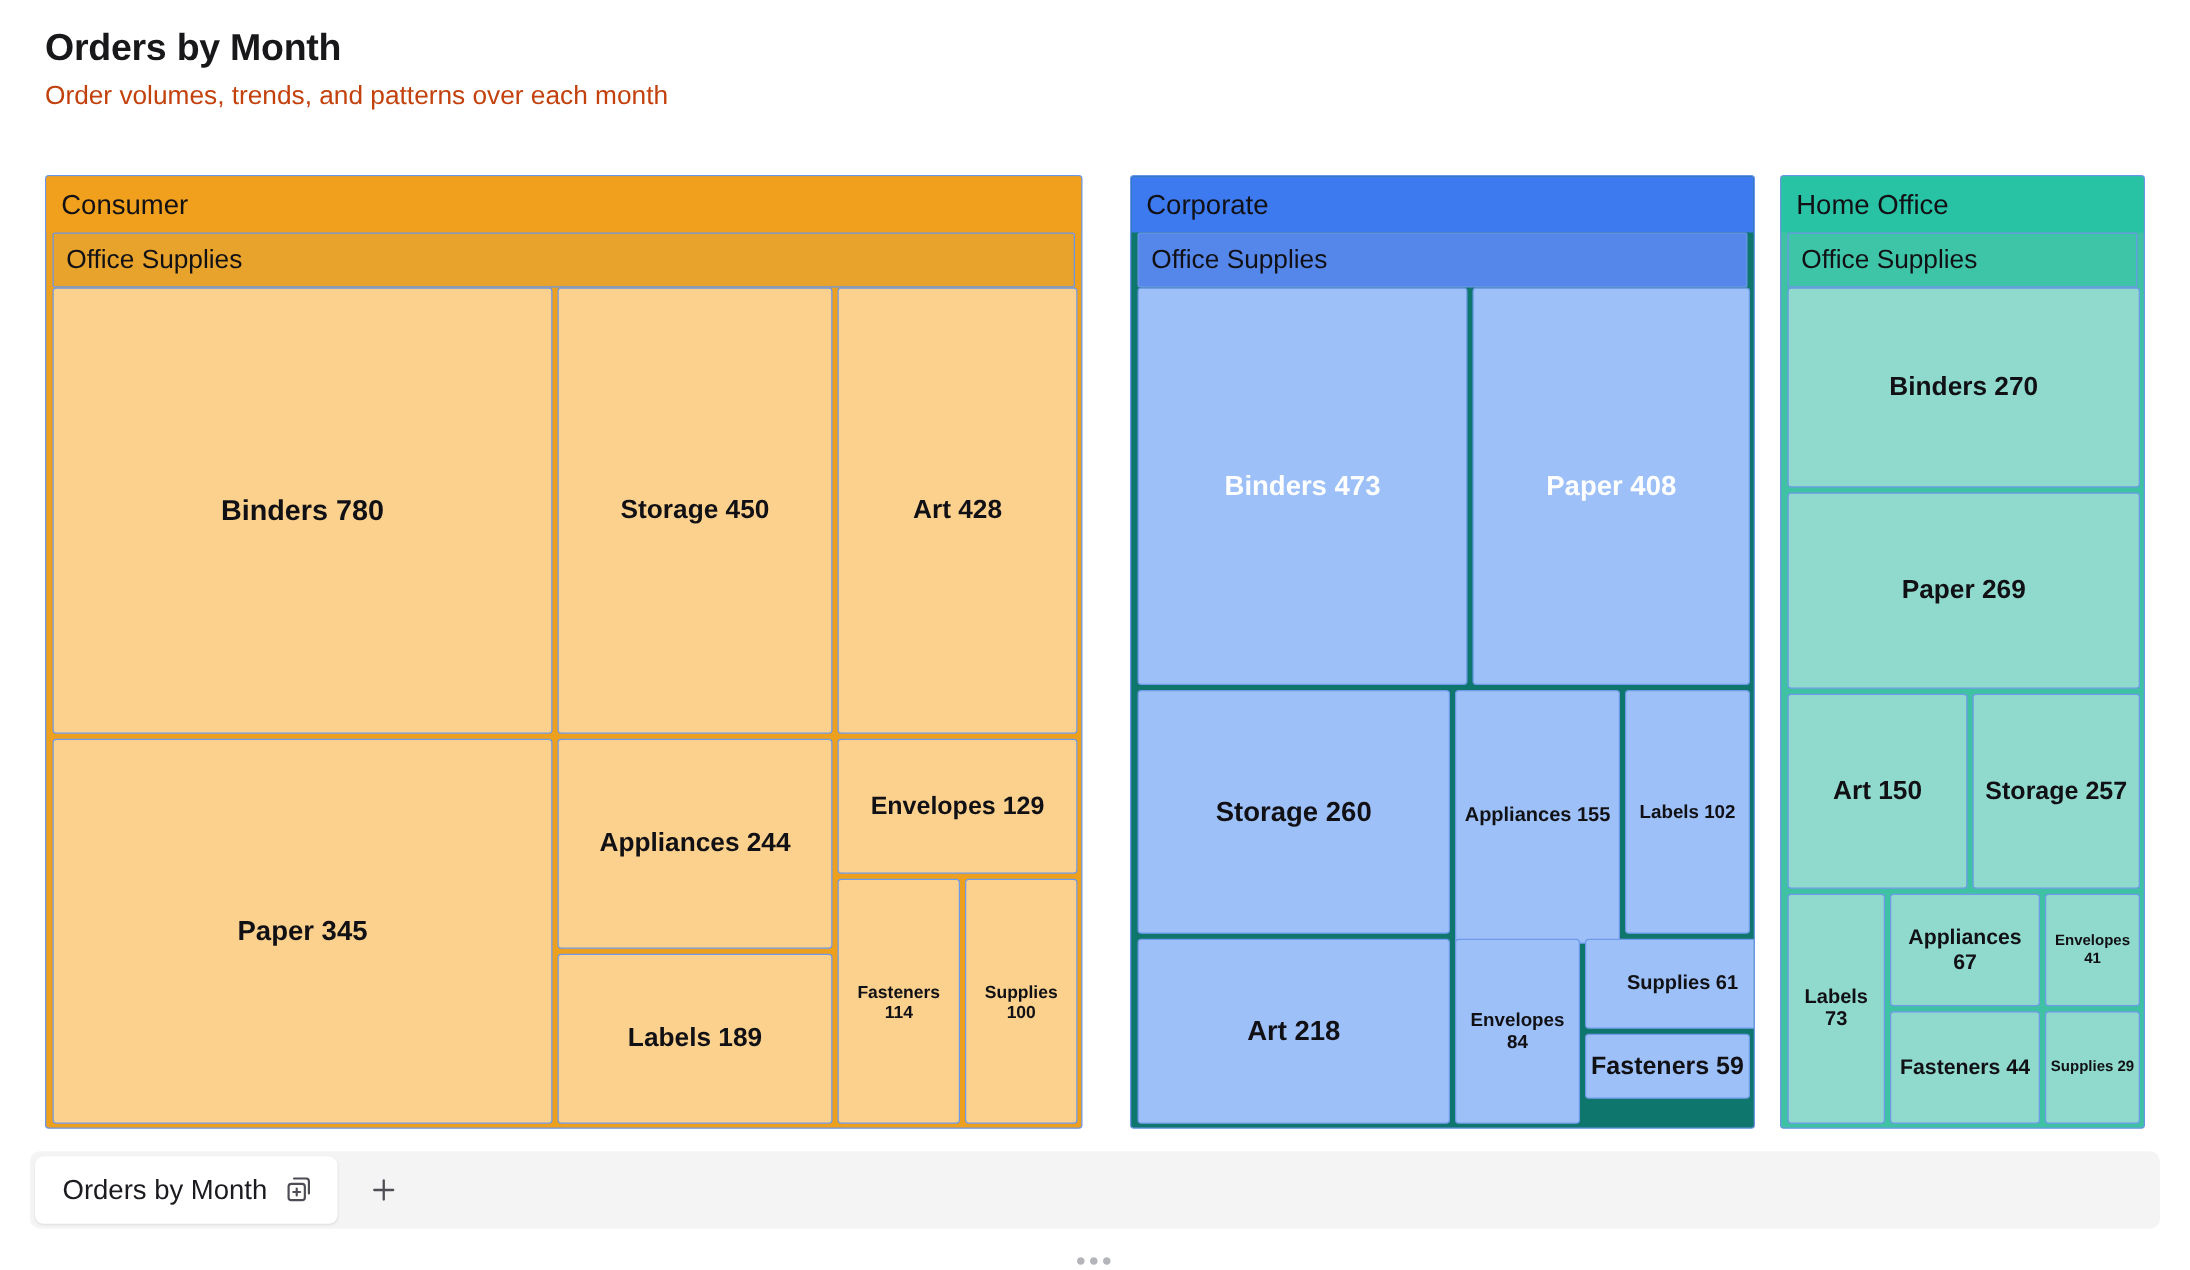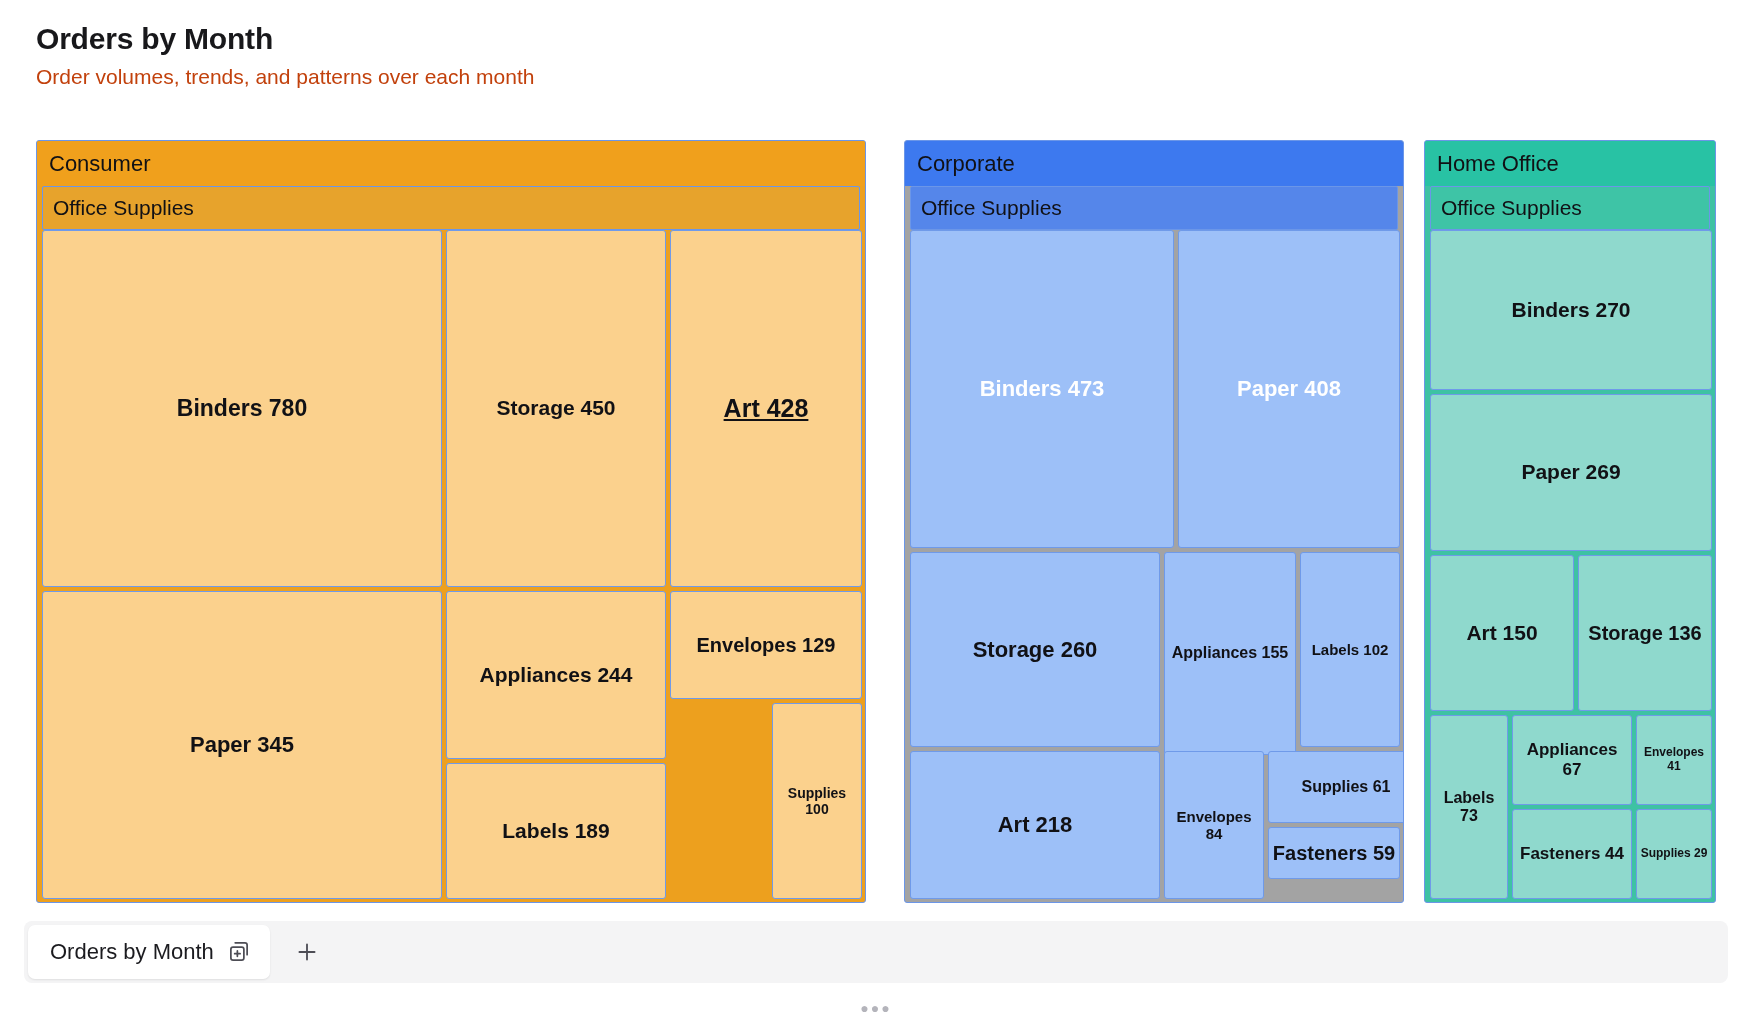--- a/index.html
+++ b/index.html
@@ -106,21 +106,21 @@
     overflow: hidden;
   }
 
   
   .seg-consumer          { background: #eda01e; }
   .seg-consumer .seg-header { background: #f0a01c; }
   .seg-consumer .sub-band   { background: #e7a32c; }
   .seg-consumer .tile       { background: #fbd18d; }
 
   
-  .seg-corporate             { background: #a3a3a3; }
+  .seg-corporate             { background: #0f766e; }
   .seg-corporate .seg-header { background: #3d79ef; }
   .seg-corporate .sub-band   { background: #5586ea; }
   .seg-corporate .tile       { background: #9dc0f8; }
 
   
   .seg-home             { background: #3ec2a3; }
   .seg-home .seg-header { background: #28c2a4; }
   .seg-home .sub-band   { background: #3ec4a6; }
   .seg-home .tile       { background: #8fd9cd; }
 
@@ -188,25 +188,26 @@
   </div>
 
   <div class="treemap">
 
     <div class="segment seg-consumer" style="left:0px; width:830px;">
       <div class="seg-header">Consumer</div>
       <div class="sub-band">Office Supplies</div>
       <div class="tiles">
         <div class="tile" style="left:0;   top:0;   width:400px; height:357px; font-size:23px;">Binders 780</div>
         <div class="tile" style="left:404px; top:0;  width:220px; height:357px; font-size:21px;">Storage 450</div>
-        <div class="tile" style="left:628px; top:0;  width:192px; height:357px; font-size:25px;text-decoration:underline;">Art 428</div>
+        <div class="tile" style="left:628px; top:0;  width:192px; height:357px; font-size:21px;">Art 428</div>
         <div class="tile" style="left:0;   top:361px; width:400px; height:308px; font-size:22px;">Paper 345</div>
         <div class="tile" style="left:404px; top:361px; width:220px; height:168px; font-size:21px;">Appliances 244</div>
         <div class="tile" style="left:404px; top:533px; width:220px; height:136px; font-size:21px;">Labels 189</div>
         <div class="tile" style="left:628px; top:361px; width:192px; height:108px; font-size:20px;">Envelopes 129</div>
+        <div class="tile" style="left:628px; top:473px; width:98px;  height:196px; font-size:14px;">Fasteners 114</div>
         <div class="tile" style="left:730px; top:473px; width:90px;  height:196px; font-size:14px;">Supplies 100</div>
       </div>
     </div>
 
     <div class="segment seg-corporate" style="left:868px; width:500px;">
       <div class="seg-header">Corporate</div>
       <div class="sub-band">Office Supplies</div>
       <div class="tiles">
         <div class="tile white-label" style="left:0;   top:0;   width:264px; height:318px; font-size:22px;">Binders 473</div>
         <div class="tile white-label" style="left:268px; top:0;  width:222px; height:318px; font-size:22px;">Paper 408</div>
@@ -220,21 +221,21 @@
       </div>
     </div>
 
     <div class="segment seg-home" style="left:1388px; width:292px;">
       <div class="seg-header">Home Office</div>
       <div class="sub-band">Office Supplies</div>
       <div class="tiles">
         <div class="tile" style="left:0;   top:0;   width:282px; height:160px; font-size:21px;">Binders 270</div>
         <div class="tile" style="left:0;   top:164px; width:282px; height:157px; font-size:21px;">Paper 269</div>
         <div class="tile" style="left:0;   top:325px; width:144px; height:156px; font-size:21px;">Art 150</div>
-        <div class="tile" style="left:148px; top:325px; width:134px; height:156px; font-size:20px;">Storage 136</div>
+        <div class="tile" style="left:148px; top:325px; width:134px; height:156px; font-size:20px;">Storage 257</div>
         <div class="tile" style="left:0;   top:485px; width:78px;  height:184px; font-size:16px;">Labels 73</div>
         <div class="tile" style="left:82px; top:485px; width:120px; height:90px; font-size:17px;">Appliances 67</div>
         <div class="tile" style="left:206px; top:485px; width:76px;  height:90px; font-size:12px;">Envelopes 41</div>
         <div class="tile" style="left:82px; top:579px; width:120px; height:90px; font-size:17px;">Fasteners 44</div>
         <div class="tile" style="left:206px; top:579px; width:76px;  height:90px; font-size:12px;">Supplies 29</div>
       </div>
     </div>
 
   </div>
 

